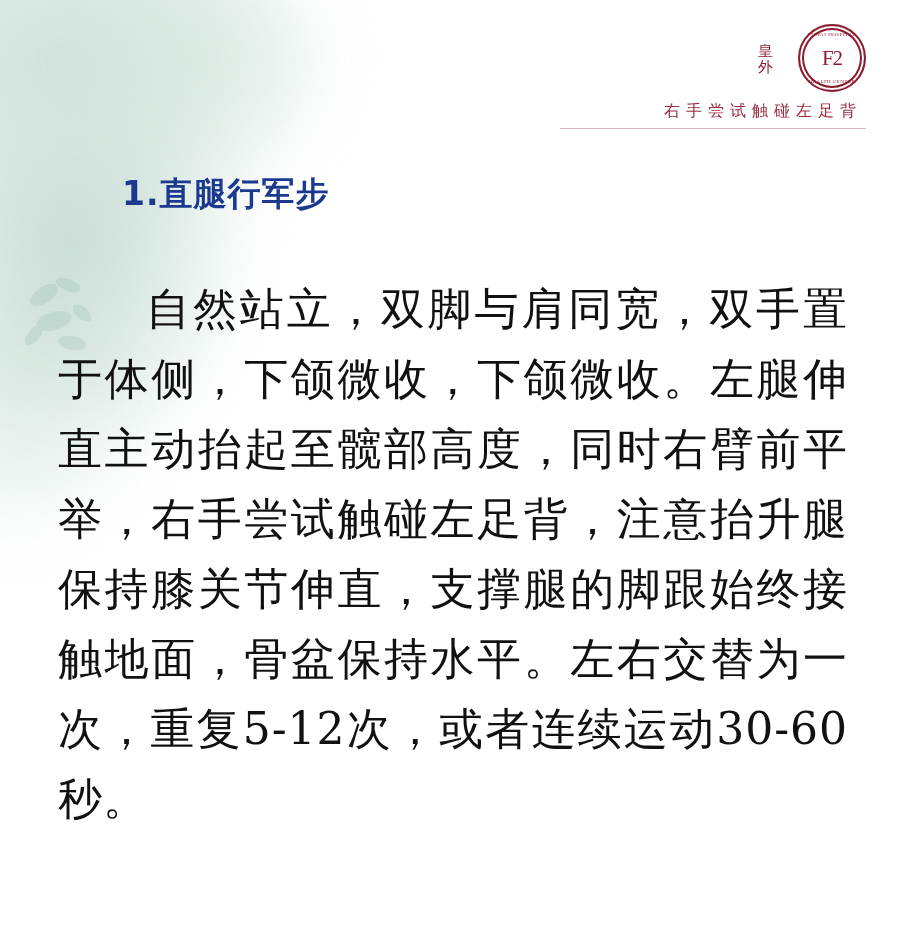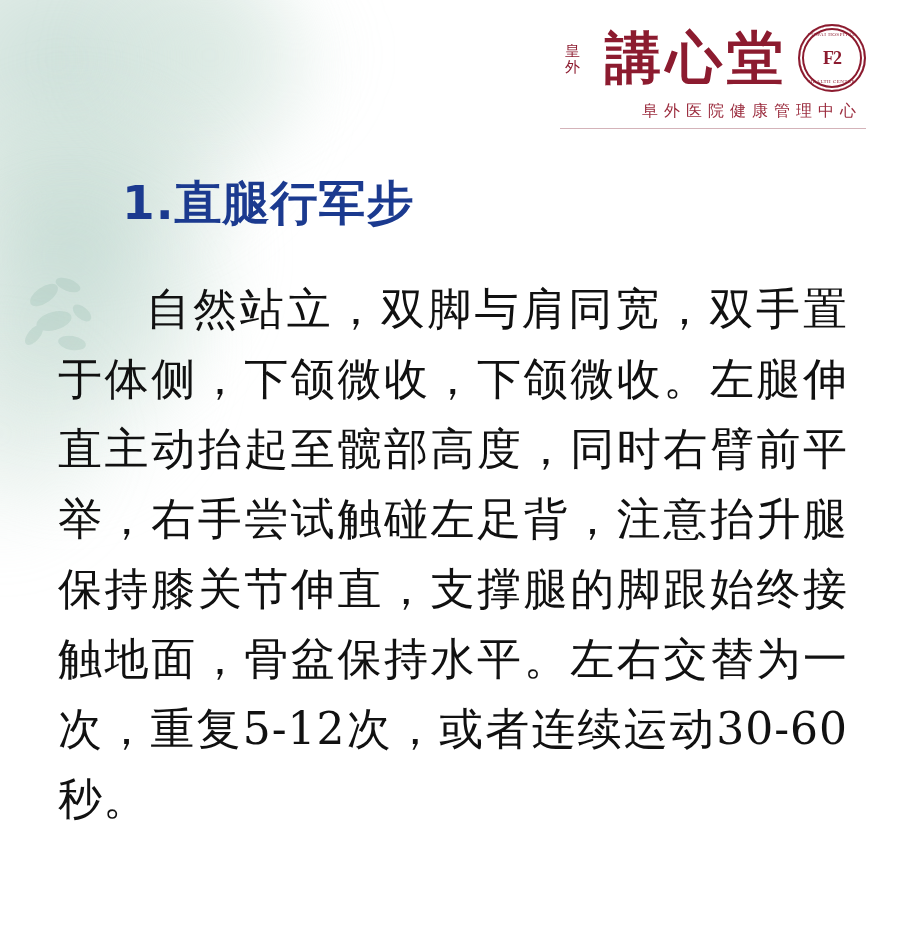--- a/index.html
+++ b/index.html
@@ -114,22 +114,22 @@
     color: #8c1b2f;
     display: flex;
     align-items: center;
     justify-content: center;
     position: relative;
     flex: 0 0 auto;
     background: #ffffff;
   }
   .logo-badge .badge-inner {
     font-family: "Liberation Serif", serif;
-    font-size: 18px;
-    font-weight: bold;
+    font-size: 21px;
+    font-weight: normal;
     letter-spacing: -1px;
     line-height: 1;
   }
   .logo-badge .badge-arc {
     position: absolute;
     top: 6px;
     left: 0;
     right: 0;
     text-align: center;
     font-size: 5px;
@@ -164,21 +164,21 @@
     opacity: .75;
   }
 
   
   .title {
     position: absolute;
     left: 122px;
     top: 172px;
     font-family: "DejaVu Sans", sans-serif;
     font-weight: bold;
-    font-size: 47px;
+    font-size: 33px;
     color: #1b3a8f;
     letter-spacing: 1px;
     white-space: nowrap;
   }
 
   
   .body-text {
     position: absolute;
     left: 58px;
     top: 274px;
@@ -213,26 +213,25 @@
     <ellipse cx="62" cy="88" rx="14" ry="7" transform="rotate(10 62 88)"></ellipse>
   </g>
 </svg>
 
 <div class="header">
   <div class="logo-row">
     <div class="logo-seal">
       <span>皇</span>
       <span>外</span>
     </div>
-    <div class="logo-main">講心堂</div>
     <div class="logo-badge">
       <div class="badge-arc">FUWAI HOSPITAL</div>
       <div class="badge-inner">F2</div>
       <div class="badge-arc-bottom">HEALTH CENTER</div>
     </div>
   </div>
-  <div class="logo-sub">阜外医院健康管理中心</div>
+  <div class="logo-sub">右手尝试触碰左足背</div>
   <div class="logo-rule"></div>
 </div>
 
 <div class="title">1.直腿行军步</div>
 
 <div class="body-text">自然站立，双脚与肩同宽，双手置于体侧，下颌微收，下颌微收。左腿伸直主动抬起至髋部高度，同时右臂前平举，右手尝试触碰左足背，注意抬升腿保持膝关节伸直，支撑腿的脚跟始终接触地面，骨盆保持水平。左右交替为一次，重复5-12次，或者连续运动30-60秒。</div>
 
 </body></html>

